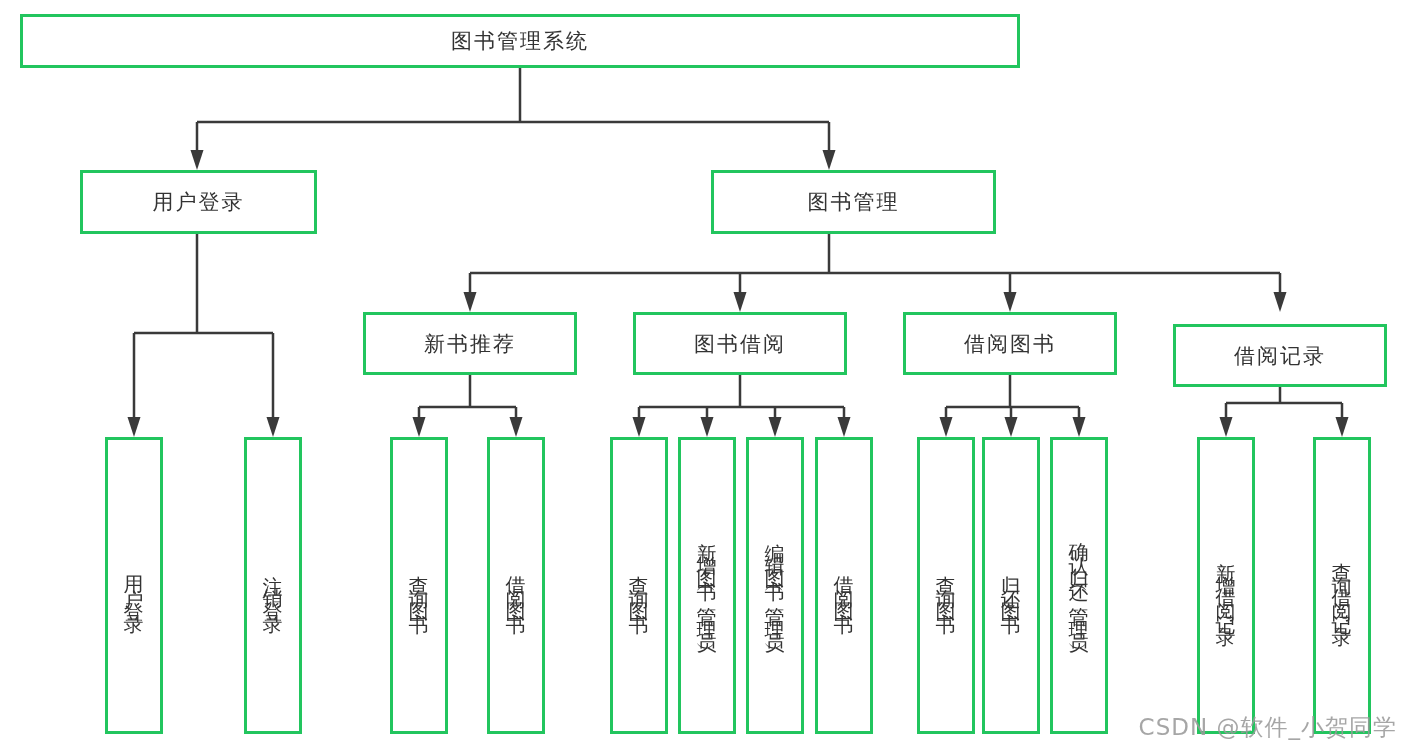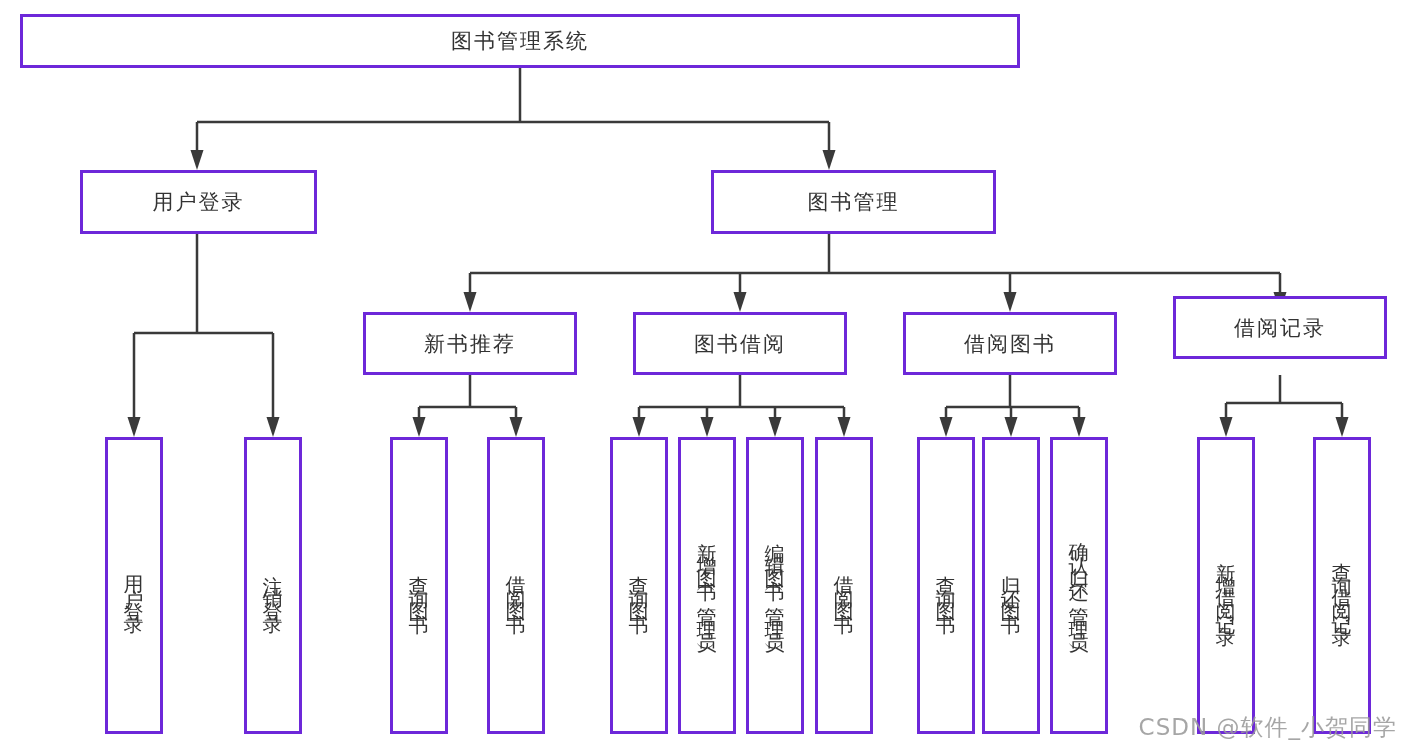--- a/index.html
+++ b/index.html
@@ -8,21 +8,21 @@
     width: 1405px;
     height: 747px;
     background: #ffffff;
     font-family: "DejaVu Sans", "Liberation Sans", sans-serif;
     overflow: hidden;
   }
   svg.wires { position: absolute; left: 0; top: 0; }
   .node {
     position: absolute;
     background: #ffffff;
-    border: 3px solid #6d28d9;
+    border: 3px solid #22c55e;
     box-sizing: border-box;
     display: flex;
     align-items: center;
     justify-content: center;
     color: #333333;
   }
   .h-node { font-size: 21px; letter-spacing: 2px; white-space: nowrap; }
   .v-node { font-size: 20px; }
   .v-node .vtext {
     writing-mode: vertical-rl;
@@ -106,21 +106,21 @@
 
   <div class="node h-node" style="left:363px; top:312px; width:214px; height:63px;">
     <span>新书推荐</span>
   </div>
   <div class="node h-node" style="left:633px; top:312px; width:214px; height:63px;">
     <span>图书借阅</span>
   </div>
   <div class="node h-node" style="left:903px; top:312px; width:214px; height:63px;">
     <span>借阅图书</span>
   </div>
-  <div class="node h-node" style="left:1173px; top:296px; width:214px; height:63px;">
+  <div class="node h-node" style="left:1173px; top:324px; width:214px; height:63px;">
     <span>借阅记录</span>
   </div>
 
   <div class="node v-node" style="left:105px; top:437px; width:58px; height:297px;">
     <span class="vtext">用户登录</span>
   </div>
   <div class="node v-node" style="left:244px; top:437px; width:58px; height:297px;">
     <span class="vtext">注销登录</span>
   </div>
 

